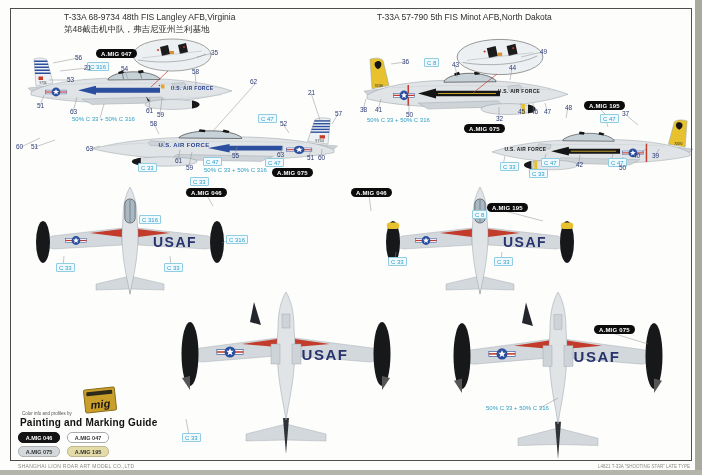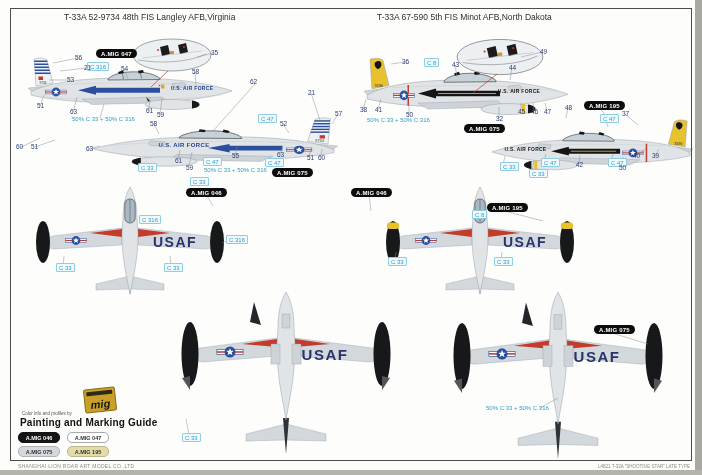--- a/index.html
+++ b/index.html
@@ -60,24 +60,25 @@
         <polygon points="46,7 54,5 56,14 48,16" fill="#1b1b1b"></polygon>
         <rect x="38" y="13" width="4" height="3" fill="#d89030"></rect>
         <circle cx="52" cy="9" r="1" fill="#c0392b"></circle>
         <circle cx="26" cy="12" r="1" fill="#c0392b"></circle>
         <line x1="10" y1="20" x2="70" y2="13" stroke="#9aa5ab" stroke-width="0.4"></line>
       </g>
     </defs>
   </svg>
 
   <div class="hdr" style="left:64px;top:11px">
-    <div>T-33A 52-9734 48th FIS Langley AFB,Virginia</div>
+    <div>T-33A 68-9734 48th FIS Langley AFB,Virginia</div>
+    <div class="cn">第48截击机中队，弗吉尼亚州兰利基地</div>
   </div>
   <div class="hdr" style="left:377px;top:11px">
-    <div>T-33A 67-590 5th FIS Minot AFB,North Dakota</div>
+    <div>T-33A 57-790 5th FIS Minot AFB,North Dakota</div>
   </div>
 
   <div class="view" style="left:26px;top:56px">
     <svg width="210" height="64" viewBox="0 0 210 64" preserveAspectRatio="none">
       <polygon class="metal3" points="2,32 28,29 33,33 6,36"></polygon>
       <clipPath id="finA1">
           <path d="M8,3 C13,1.5 18,1.5 21,4 L27,27 L10,30 Z"></path>
         </clipPath>
       <path d="M8,3 C13,1.5 18,1.5 21,4 L27,27 L10,30 Z" fill="#eef1f3" stroke="#97a0a7" stroke-width="0.5"></path>
       <g clip-path="url(#finA1)">

